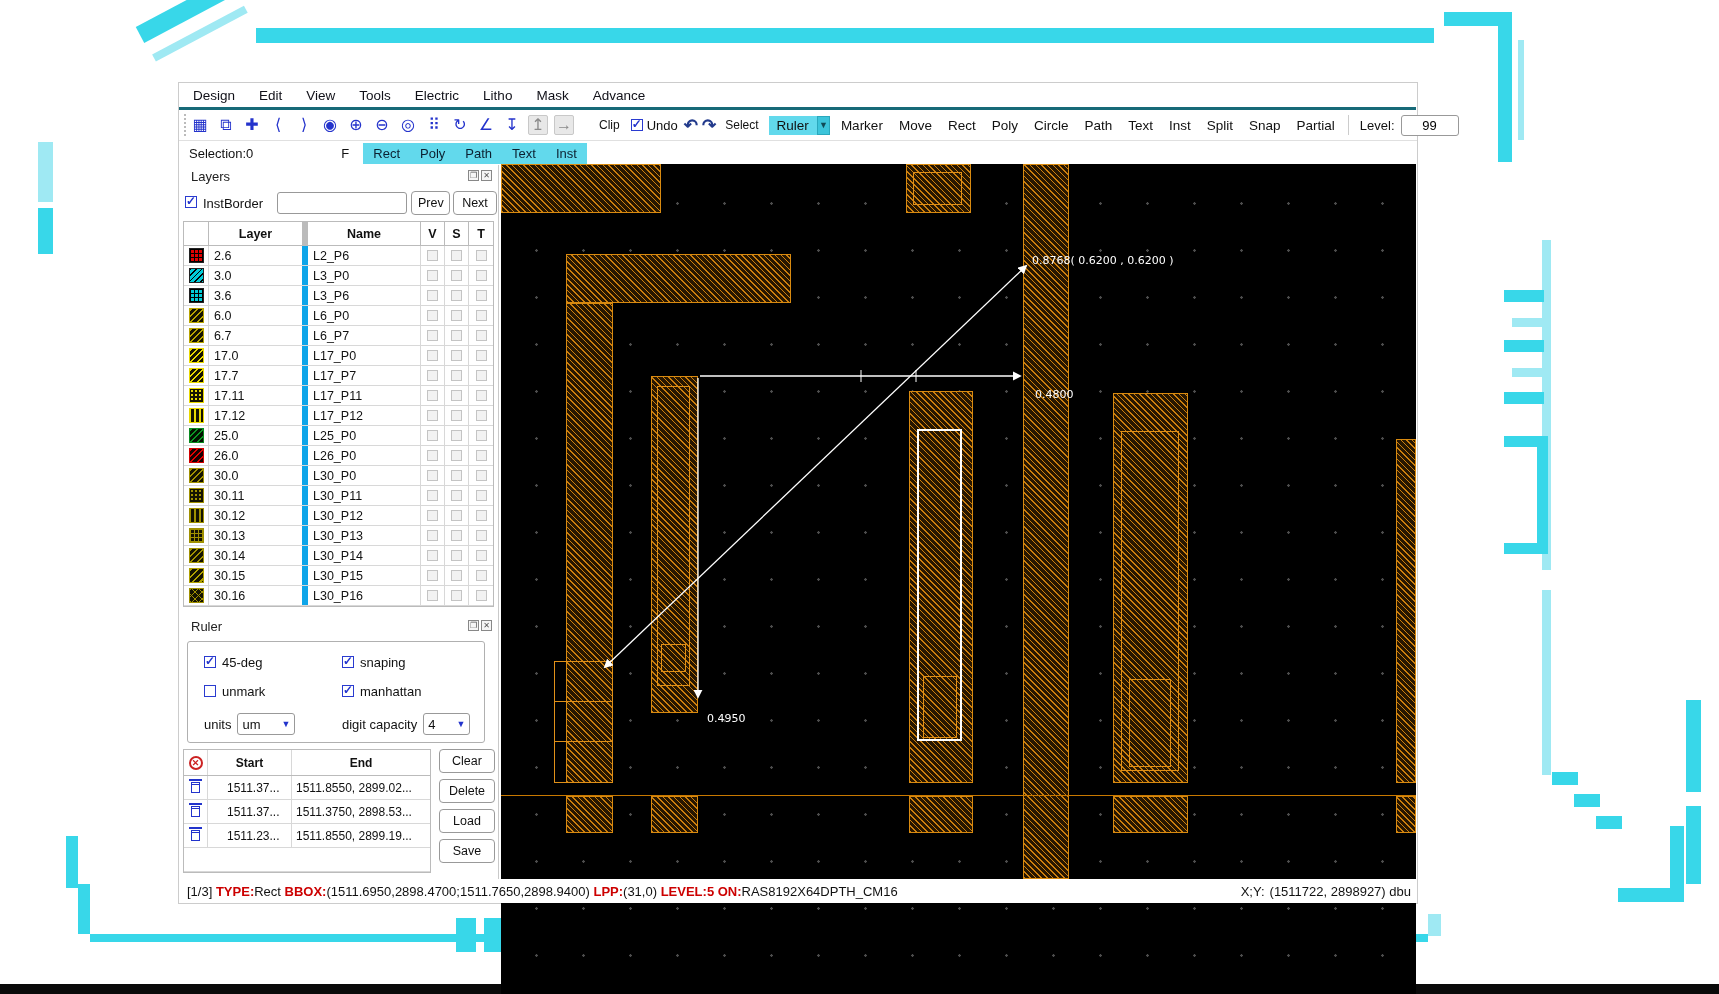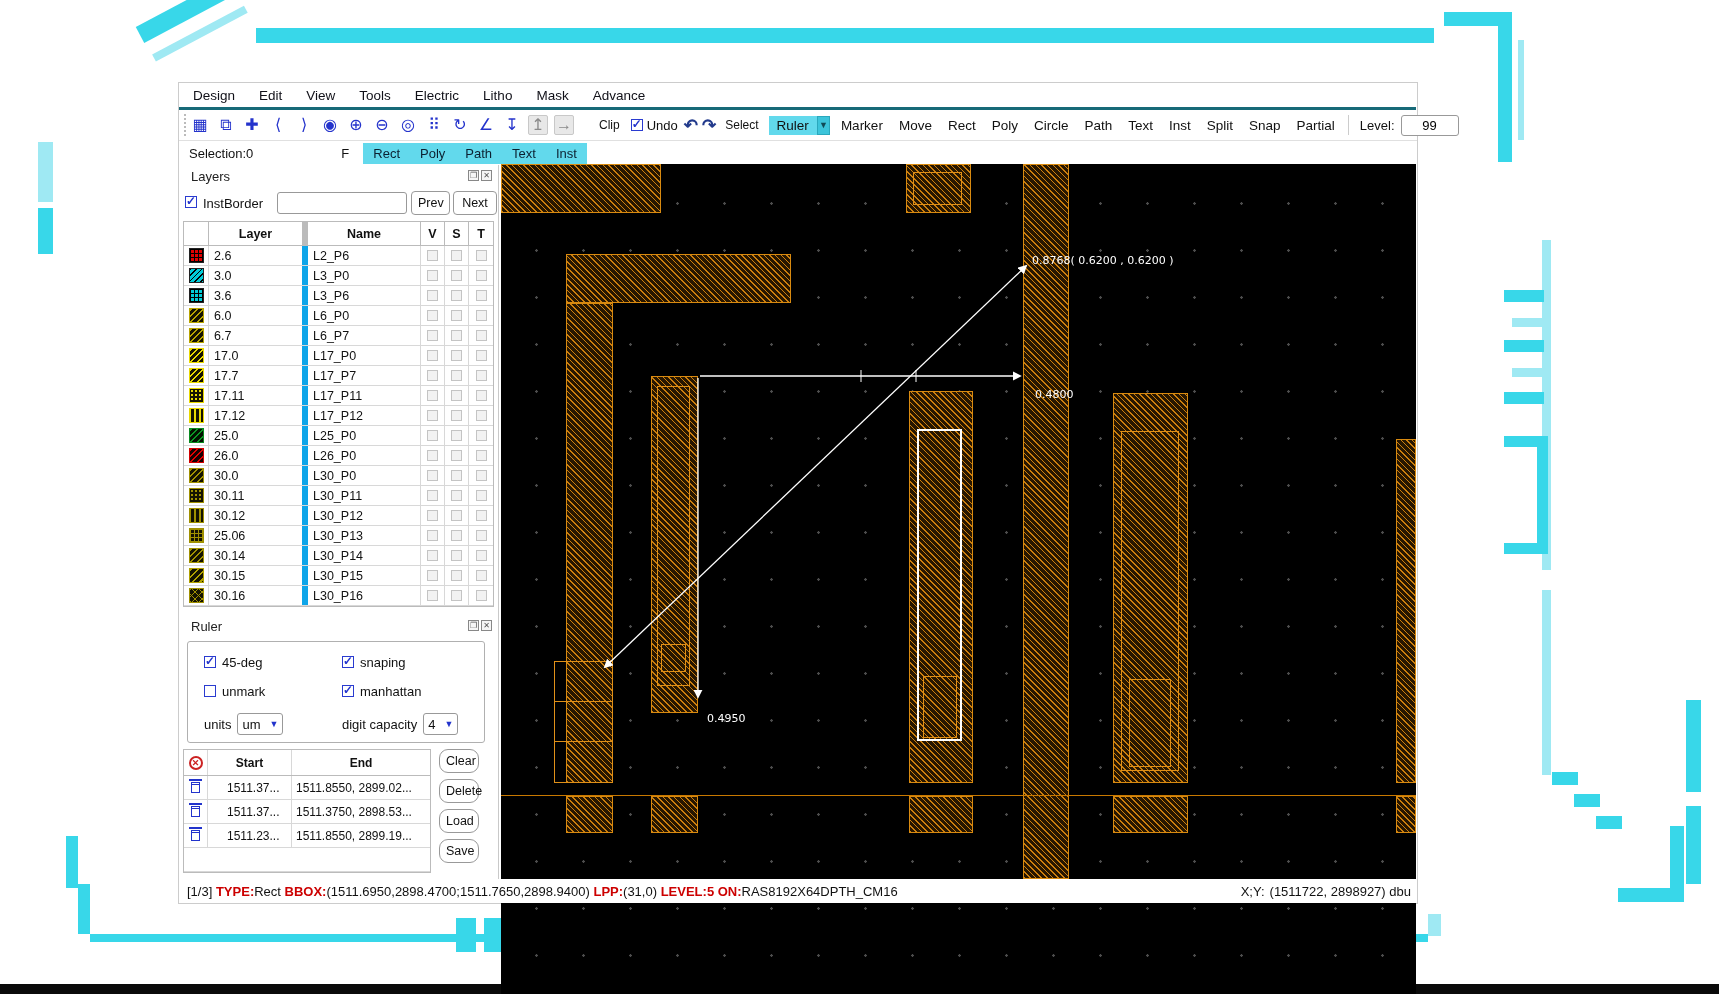--- a/index.html
+++ b/index.html
@@ -117,36 +117,36 @@
   .olive-vdash{border-color:#a09000;background:repeating-linear-gradient(90deg,#a09000 0 1.5px,#141200 1.5px 4.5px);}
   .olive-grid{border-color:#a09000;background:repeating-linear-gradient(0deg,#a09000 0 1px,transparent 1px 4px),repeating-linear-gradient(90deg,#a09000 0 1px,#141200 1px 4px);}
   .olive-diag2{border-color:#b0a000;background:repeating-linear-gradient(135deg,#b0a000 0 2px,#141200 2px 5px);}
   .olive-cross{border-color:#a09000;background:repeating-linear-gradient(45deg,#a09000 0 1px,transparent 1px 5px),repeating-linear-gradient(135deg,#a09000 0 1px,#141200 1px 5px);}
   
   .ruler-head{top:452px;}
   .opt-box{position:absolute;left:8px;top:476px;width:298px;height:102px;border:1px solid #b0b0b0;border-radius:3px;
            display:grid;grid-template-columns:1fr 1fr;padding:10px 4px 4px 16px;row-gap:9px;font-size:13px;}
   .opt-item{display:flex;align-items:center;gap:6px;}
   .units-row{display:flex;align-items:center;gap:6px;}
-  .dd{border:1px solid #999;border-radius:3px;height:22px;display:inline-flex;align-items:center;padding:0 4px;gap:9px;cursor:pointer;background:#fff;}
+  .dd{border:1px solid #999;border-radius:3px;height:22px;display:inline-flex;align-items:center;padding:0 4px;gap:21px;cursor:pointer;background:#fff;}
   .dd .caret{color:#2233cc;font-size:9px;}
   .ruler-table{position:absolute;left:4px;top:584px;width:248px;border:1px solid #bbb;font-size:12px;}
   .rt-hdr{display:flex;height:26px;align-items:center;font-weight:bold;border-bottom:1px solid #bbb;}
   .rt-row{display:flex;height:24px;align-items:center;border-bottom:1px solid #d8d8d8;}
   .rt-c0{width:23px;display:flex;justify-content:center;}
   .rt-c1{width:85px;border-left:1px solid #d8d8d8;border-right:1px solid #d8d8d8;height:100%;display:flex;align-items:center;padding-left:19px;}
   .rt-hdr .rt-c1{justify-content:center;padding-left:0;}
   .rt-c2{flex:1;height:100%;display:flex;align-items:center;padding-left:4px;}
   .rt-hdr .rt-c2{justify-content:center;padding-left:0;}
   .delall{width:14px;height:14px;border:2px solid #cc2222;border-radius:50%;color:#cc2222;font-size:9px;line-height:10px;text-align:center;font-weight:bold;cursor:pointer;}
   .delall::after{content:"✕";}
   .trash{display:inline-block;width:9px;height:11px;border:1px solid #2233cc;border-top:3px double #2233cc;position:relative;cursor:pointer;}
   .trash::before{content:"";position:absolute;top:-6px;left:-3px;width:13px;height:2px;background:#2233cc;}
   .rt-buttons{position:absolute;left:260px;top:584px;width:58px;display:flex;flex-direction:column;gap:6px;}
-  .rt-buttons .btn{height:24px;width:40px;border-radius:9px;}
+  .rt-buttons .btn{height:24px;width:56px;}
   
   .canvas{left:322px;top:81px;width:915px;height:903px;background:#000;overflow:hidden;
       background-image:radial-gradient(rgba(255,255,255,0.30) 1px,transparent 1.5px);
       background-size:47px 47px;background-position:12px 16px;}
   .hatch{position:absolute;background:repeating-linear-gradient(45deg,rgba(255,158,16,0.80) 0 1px,rgba(42,24,0,0.92) 1px 4px);
          border:1px solid #d88a10;}
   .outl{position:absolute;border:1px solid #e09018;background:transparent;}
   .outl-w{position:absolute;border:2px solid #ffffff;background:transparent;}
   .inst-line{position:absolute;left:0;top:631px;width:915px;height:1px;background:#c87800;}
   .seg-line{position:absolute;background:#e09018;height:1px;}
@@ -544,21 +544,21 @@
               </span>
               <span class="c-chk">
                 <span class="chkbox"></span>
               </span>
             </div>
 
             <div class="lrow">
               <span class="c-sw">
                 <span class="sw olive-grid"></span>
               </span>
-              <span class="c-layer">25.06</span>
+              <span class="c-layer">30.13</span>
               <span class="c-name">L30_P13</span>
               <span class="c-chk">
                 <span class="chkbox"></span>
               </span>
               <span class="c-chk">
                 <span class="chkbox"></span>
               </span>
               <span class="c-chk">
                 <span class="chkbox"></span>
               </span>

